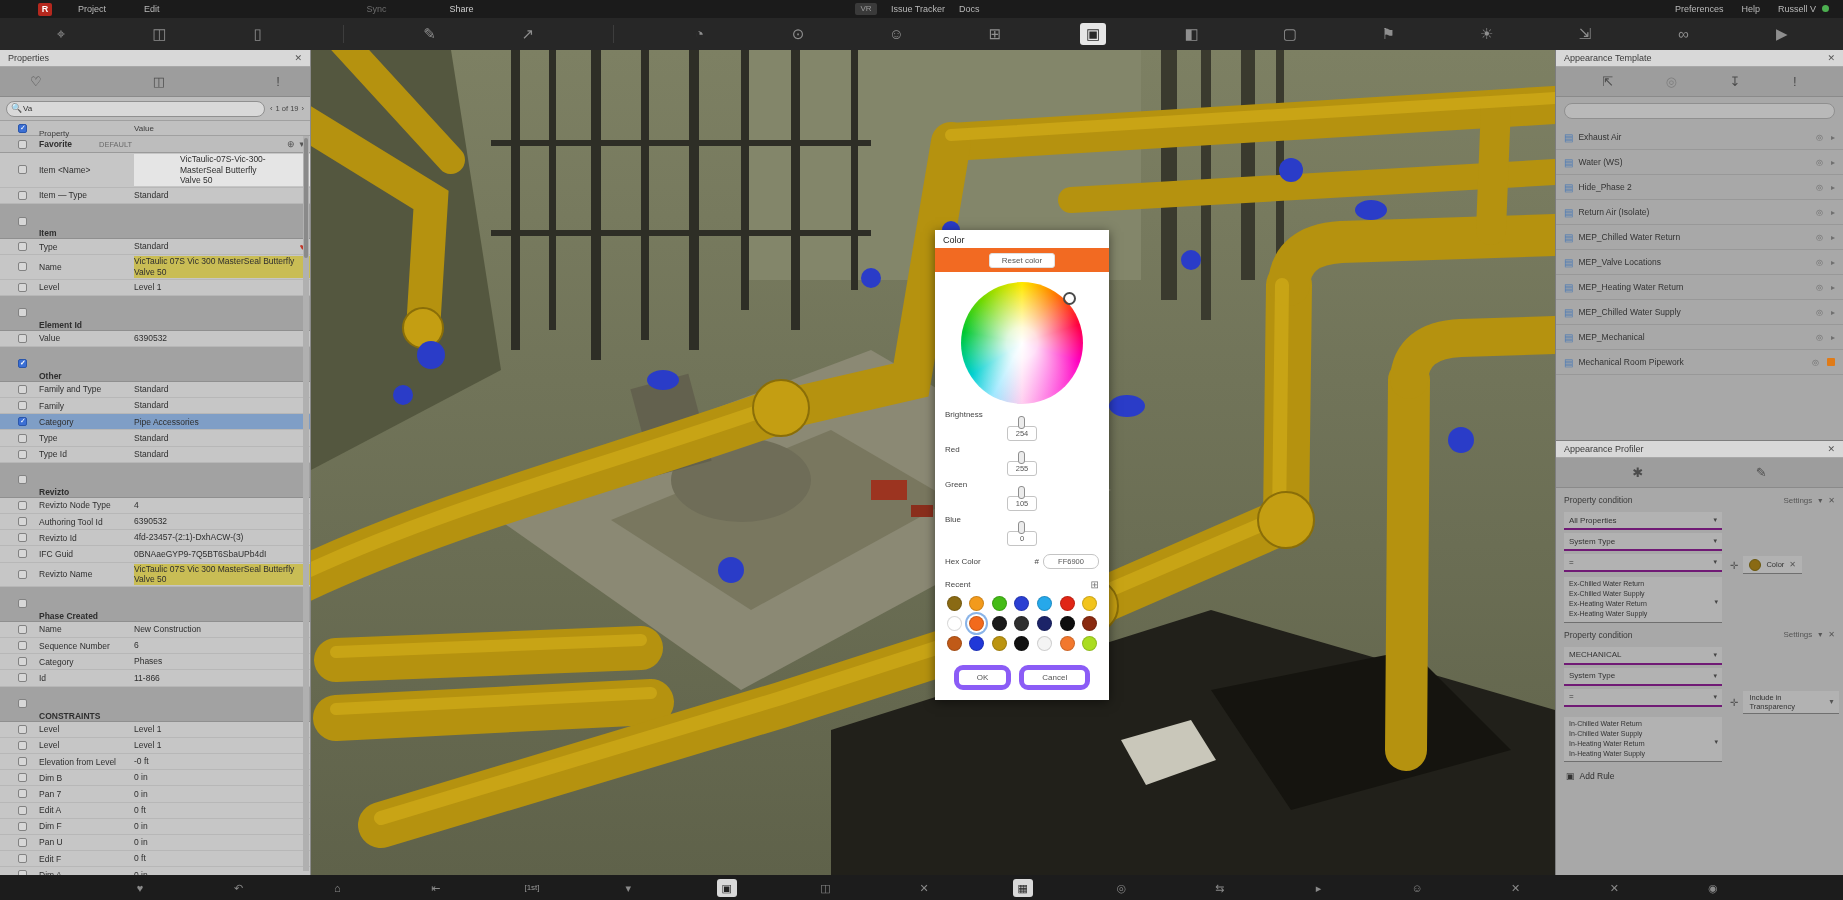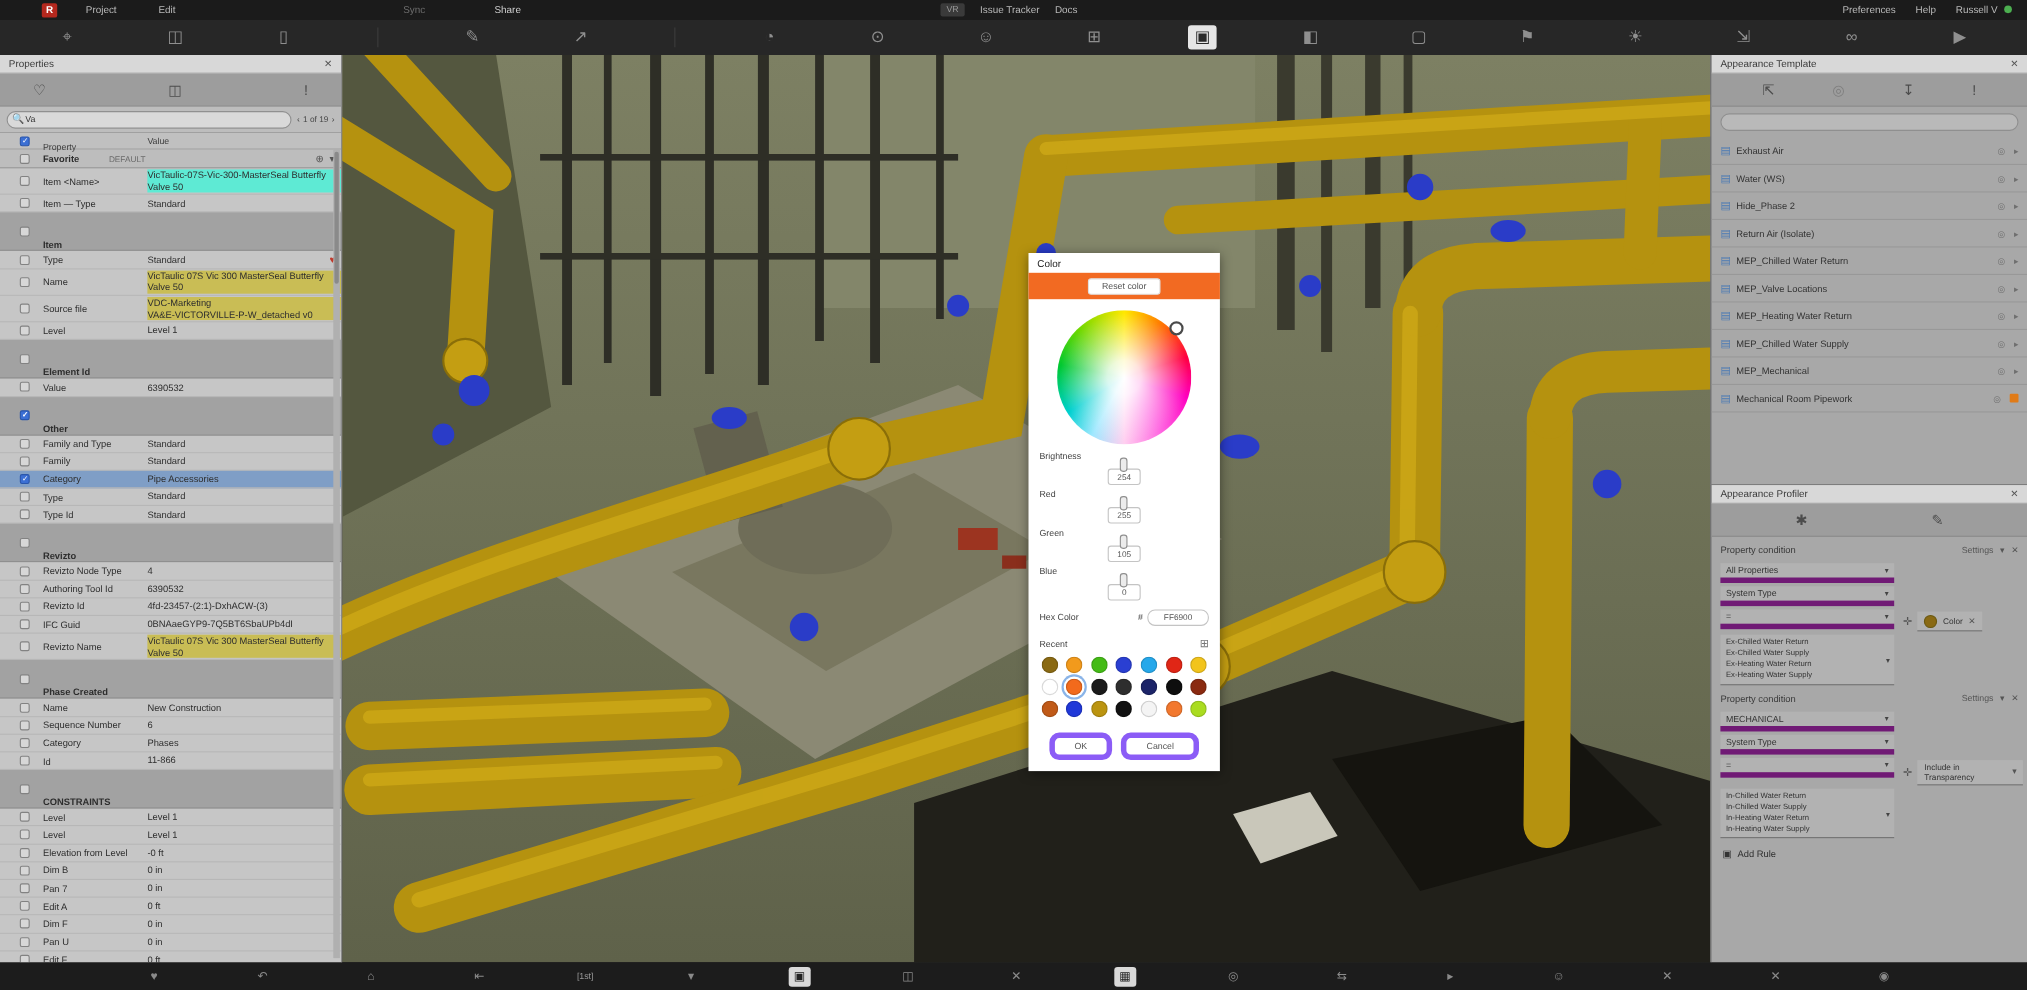--- a/index.html
+++ b/index.html
@@ -51,21 +51,21 @@
          margin:0 0 0 18px; flex:none; cursor:pointer; }
   .cbx.checked { background:#3b6fd4; border-color:#2a56ab; position:relative; }
   .cbx.checked::after { content:"✓"; color:#fff; font-size:7px; position:absolute; left:1px; top:-1px; }
   .col-prop { margin-left:12px; width:95px;margin-top:11px; }
   #prop-rows { height:calc(100% - 86px); overflow:hidden; }
   .p-row { display:flex; align-items:center; min-height:16.2px; border-bottom:1px solid #b7b7b7;
            padding:1px 0; cursor:pointer; }
   .p-row .lbl { margin-left:12px; width:95px; flex:none; }
   .p-row .val { flex:1; white-space:pre-line; line-height:1.25; padding-right:4px; }
   .p-row .val.hl-y { background:#c9bd55; }
-  .p-row .val.hl-o { background:#5eead4; }
+  .p-row .val.hl-o { background:#e5e5e5;padding-left:46px; }
   .p-row.sel { background:#7f9ec6; }
   .p-sec { display:flex; align-items:center; min-height:16.2px; background:#a2a2a2;
            border-bottom:1px solid #8f8f8f; font-weight:bold; }
   .p-sec .lbl { margin-left:12px;margin-top:24px; }
   .p-fav { display:flex; align-items:center; min-height:17px; background:#bdbdbd;
            border-bottom:1px solid #9a9a9a; }
   .p-fav .lbl { margin-left:12px; width:60px; font-weight:bold; }
   .p-fav .val { color:#6a6a6a; font-size:7.5px; }
   .p-fav .fav-ics { margin-left:auto; margin-right:6px; color:#555; font-size:9px; display:flex; gap:5px; }
   .heart { color:#c0392b; font-size:9px; margin-right:5px; margin-left:auto; }
@@ -128,21 +128,21 @@
                  font-size:8px; padding:0 6px 0 16px; outline:none; font-family:"Liberation Sans",sans-serif; }
   .t-item { display:flex; align-items:center; height:25px; border-bottom:1px solid #989898;
             padding:0 8px; cursor:pointer; }
   .t-item .doc-ic { color:#4a7ab5; font-size:10px; margin-right:5px; }
   .t-item .t-name { flex:1; font-size:8.5px; color:#333; }
   .t-item .t-ics { display:flex; gap:8px; color:#6f6f6f; font-size:8px; align-items:center; }
   .t-item .act-sq { width:8px; height:8px; background:#e07b18; border-radius:1px; }
   .cond-head { display:flex; align-items:center; padding:7px 8px 4px; }
   .cond-head .c-lbl { flex:1; font-size:8.5px; color:#3a3a3a; }
   .cond-head .c-set { font-size:8px; color:#555; display:flex; gap:6px; align-items:center; cursor:pointer; }
-  .dd { height:18px; background:#b2b2b2; border-bottom:5px solid #701a75; display:flex; align-items:center;
+  .dd { height:18px; background:#b2b2b2; border-bottom:2px solid #701a75; display:flex; align-items:center;
         padding:0 5px; margin:3px 8px 0; width:158px; font-size:8px; color:#333; cursor:pointer; }
   .dd .caret { margin-left:auto; font-size:7px; color:#444; }
   .cond-mid { display:flex; align-items:flex-start; }
   .cond-side { display:flex; align-items:center; gap:5px; margin-top:5px; }
   .plus-ic { color:#555; font-size:10px; cursor:pointer; }
   .action-box { background:#b2b2b2; border-bottom:1px solid #6f6f6f; display:flex; align-items:center;
                 gap:5px; padding:2px 6px; min-height:18px; font-size:7.5px; color:#333;
                 max-width:96px; cursor:pointer; }
   .action-dot { width:12px; height:12px; border-radius:50%; border:1px solid #6a5810; flex:none; }
   .action-x { margin-left:auto; color:#555; font-size:8px; }
@@ -351,26 +351,20 @@
         <span class="heart">♥</span>
       </div>
       <div class="p-row">
         <span class="cbx"></span>
         <span class="lbl">Name</span>
         <span class="val hl-y">VicTaulic 07S Vic 300 MasterSeal Butterfly
 Valve 50</span>
       </div>
       <div class="p-row">
         <span class="cbx"></span>
-        <span class="lbl">Source file</span>
-        <span class="val hl-y">VDC-Marketing
-VA&amp;E-VICTORVILLE-P-W_detached v0</span>
-      </div>
-      <div class="p-row">
-        <span class="cbx"></span>
         <span class="lbl">Level</span>
         <span class="val">Level 1</span>
       </div>
       <div class="p-sec">
         <span class="cbx"></span>
         <span class="lbl">Element Id</span>
       </div>
       <div class="p-row">
         <span class="cbx"></span>
         <span class="lbl">Value</span>

